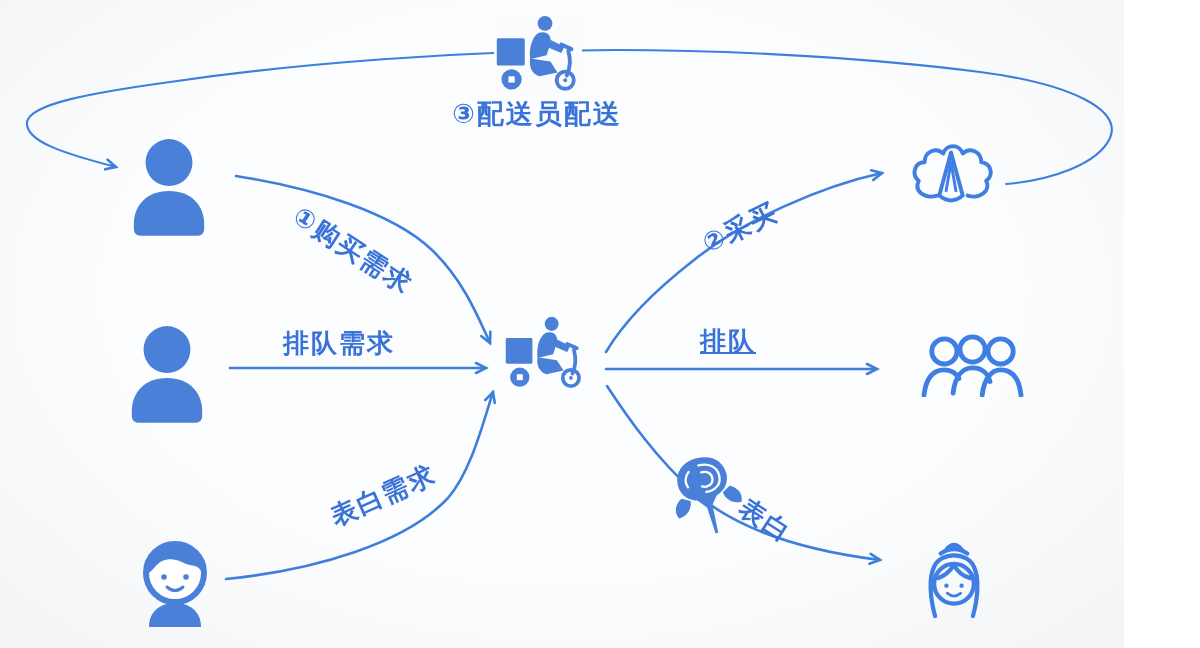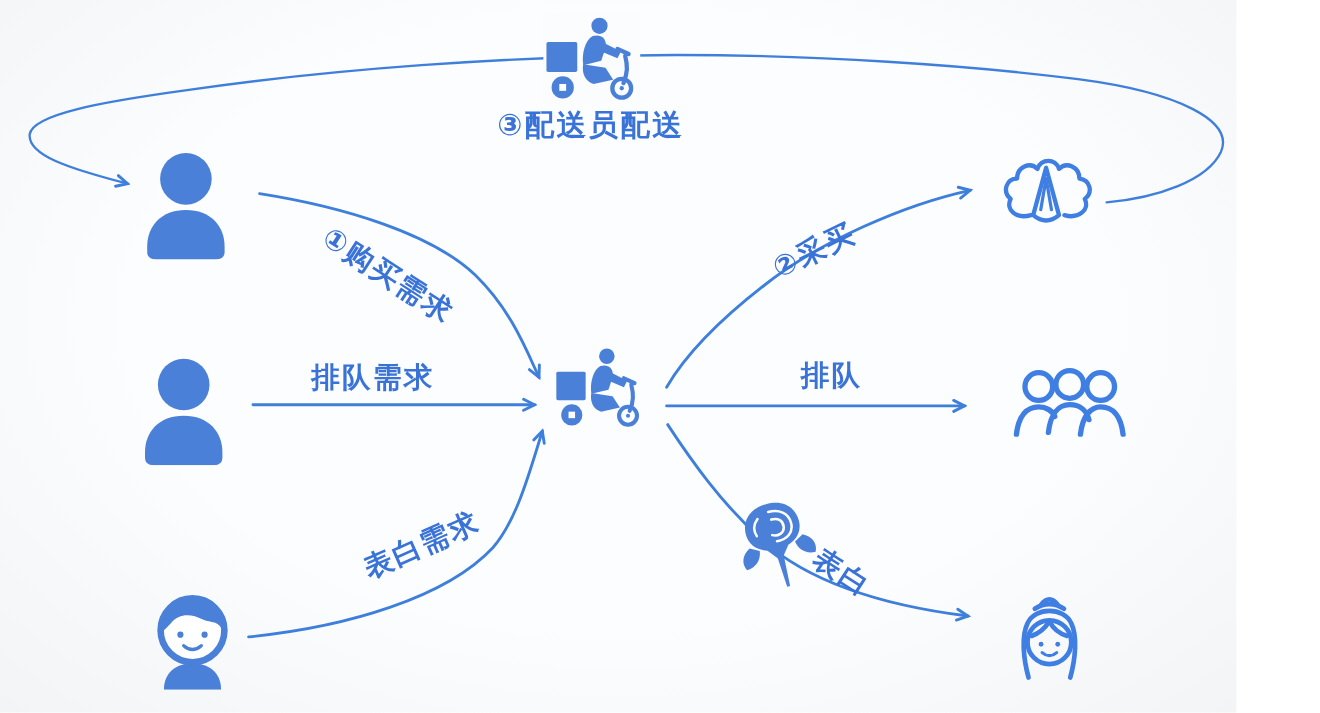--- a/index.html
+++ b/index.html
@@ -99,21 +99,21 @@
       <path d="M44 56 L70 60 L79 74 L56 79 C46 76 42 66 44 56 Z"></path>
       <path d="M84 38 L97 44 M93 46 C96 58 96 66 91 78" fill="none" stroke="#4a80d8" stroke-width="5" stroke-linecap="round"></path>
       <circle cx="20" cy="83" r="13"></circle>
         <rect x="16" y="79" width="8" height="8" fill="#fff"></rect>
       <circle cx="89" cy="84" r="11" fill="none" stroke="#4a80d8" stroke-width="5"></circle>
       <circle cx="89" cy="84" r="2.5"></circle>
     </svg>
   </div>
 
   <div class="lbl r-buy" style="left:704px;top:232px;">②采买</div>
-  <div class="lbl" style="left:728px;top:328px;">排队</div>
+  <div class="lbl" style="left:700px;top:328px;text-decoration:underline;">排队</div>
   <div class="lbl r-confess" style="left:742px;top:492px;">表白</div>
 
   <div class="node rose-rot" style="left:670px;top:450px;width:72px;height:88px;">
     <svg viewBox="0 0 78 92">
       <path d="M39 6 C56 6 66 16 66 30 C66 44 54 52 39 52 C24 52 12 44 12 30 C12 16 22 6 39 6 Z" fill="#4a80d8"></path>
       <path d="M39 14 C50 14 58 20 58 30 C58 40 50 45 40 44 M40 22 C47 22 51 26 50 32 C49 38 42 40 37 37 M27 18 C22 22 20 28 22 34" stroke="#fff" stroke-width="2.5" fill="none" stroke-linecap="round"></path>
       <path d="M12 44 C4 48 0 56 4 64 C14 64 20 57 21 49 Z" fill="#4a80d8"></path>
       <path d="M66 44 C74 48 78 56 74 64 C64 64 58 57 57 49 Z" fill="#4a80d8"></path>
       <path d="M28 50 L50 50 L39 64 Z" fill="#4a80d8"></path>
       <path d="M36 54 L43 54 L41 90 L38 90 Z" fill="#4a80d8"></path>

